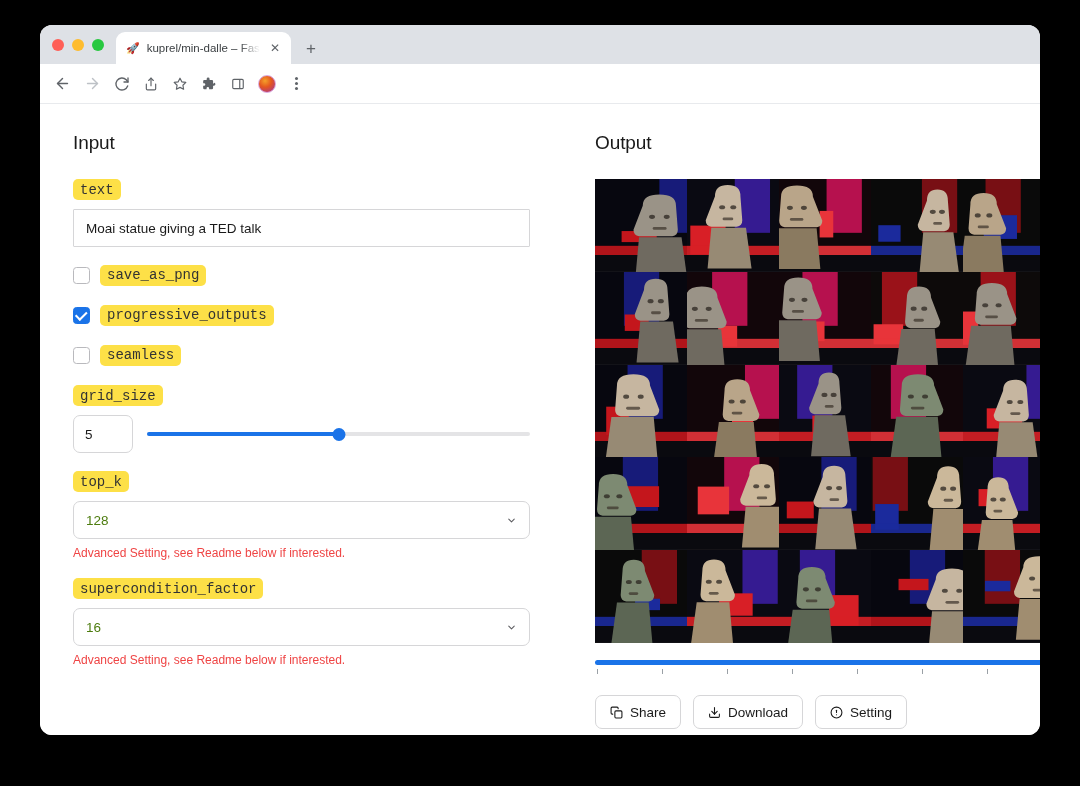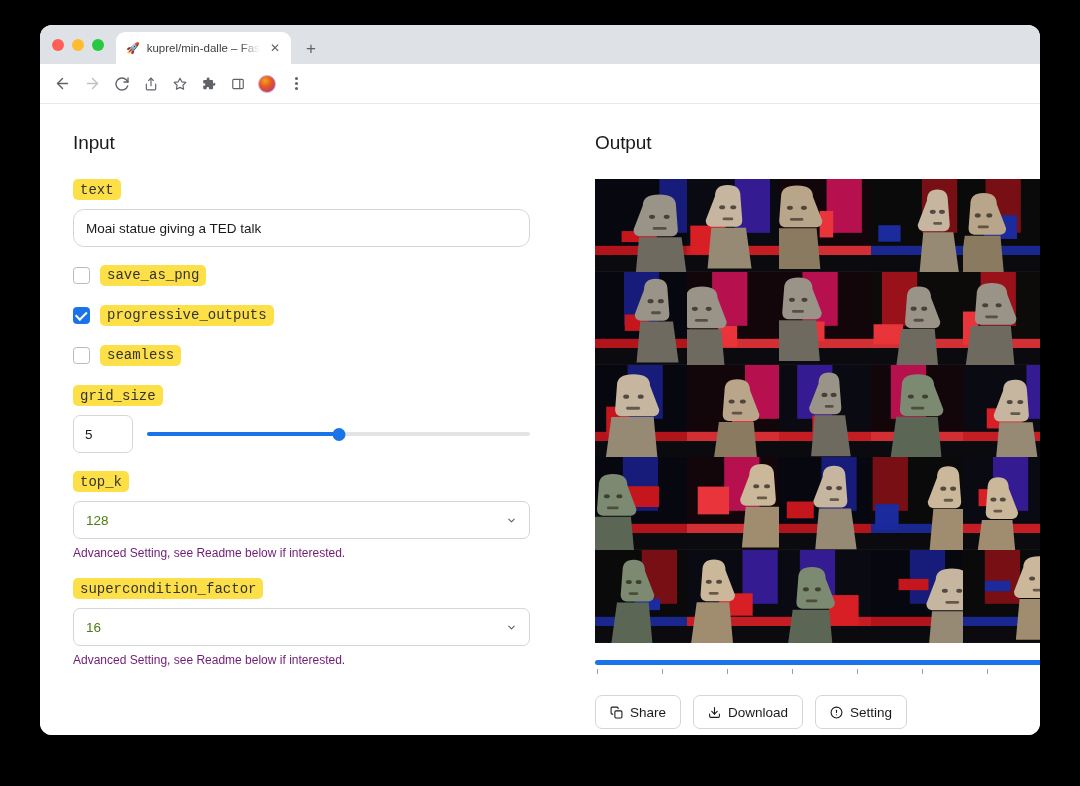--- a/index.html
+++ b/index.html
@@ -173,21 +173,21 @@
     padding: 3.5px 7px;
     line-height: 1;
   }
 
   .field { margin-bottom: 18px; }
 
   .text-input {
     width: 100%;
     height: 38px;
     border: 1px solid #d6d6d8;
-    border-radius: 11px;
+    border-radius: 1px;
     margin-top: 9px;
     display: flex;
     align-items: center;
     padding: 0 12px;
     font-size: 13.5px;
     color: #1a1a1a;
     background: #fff;
   }
 
   
@@ -276,21 +276,21 @@
     justify-content: space-between;
     padding: 0 12px;
     font-size: 13.5px;
     color: #4d7c0f;
     background: #fff;
   }
   .chev { color: #5a5a5e; display: flex; }
 
   .helper {
     font-size: 12px;
-    color: #701a75;
+    color: #ef4444;
     margin-top: 7px;
   }
 
   
   .image-grid {
     width: 460px;
     height: 464px;
     display: grid;
     grid-template-columns: repeat(5, 1fr);
     grid-template-rows: repeat(5, 1fr);

